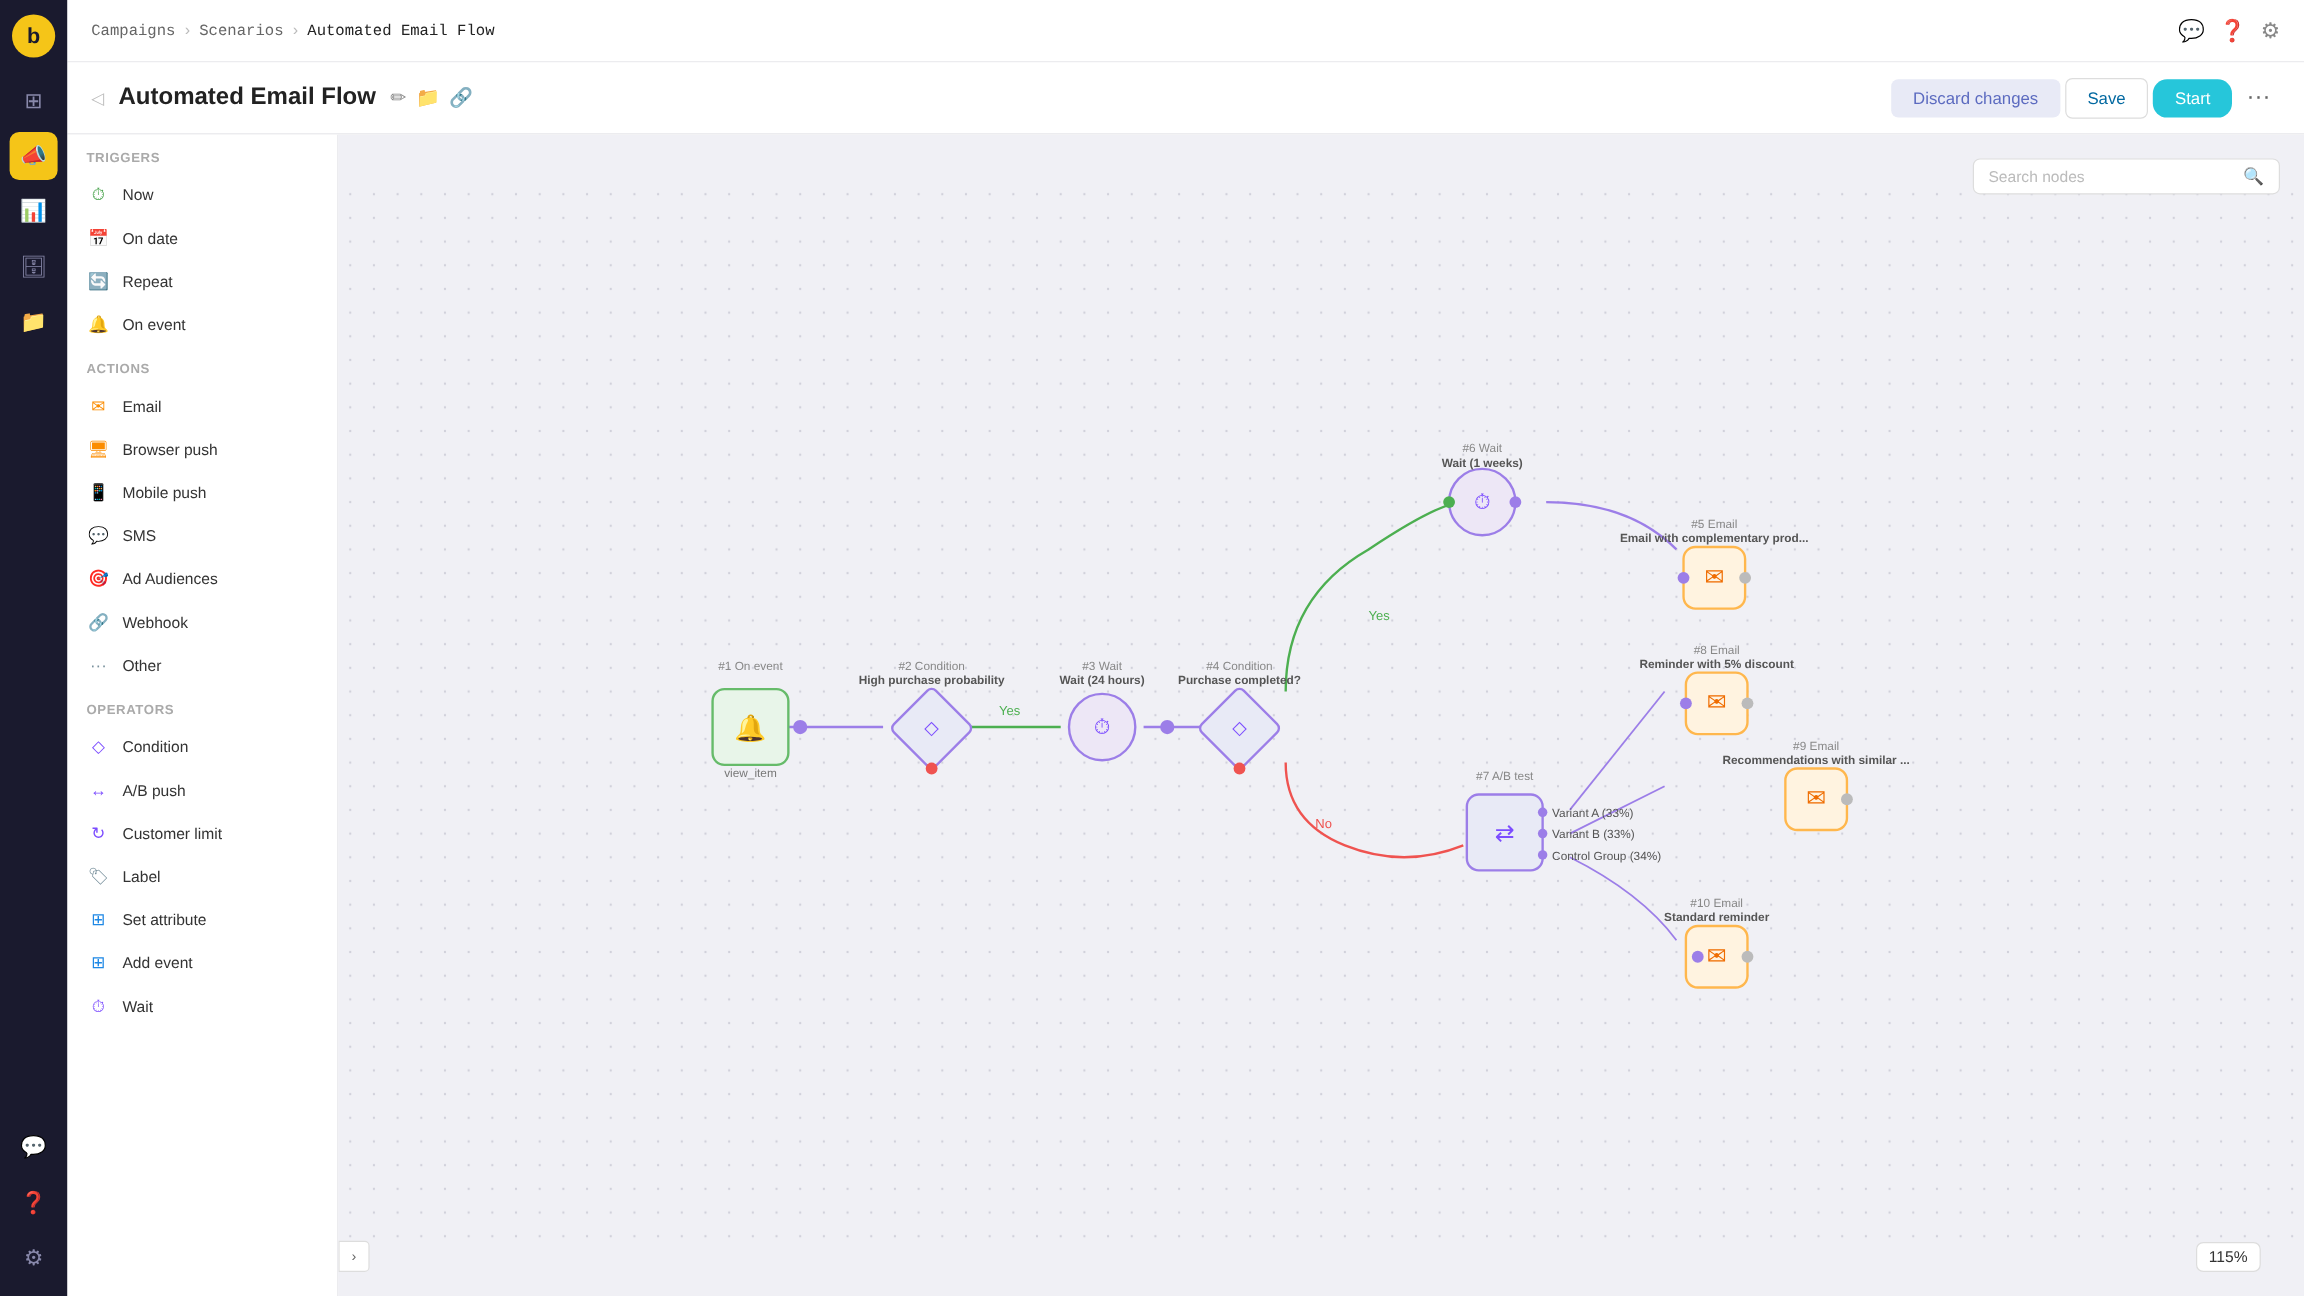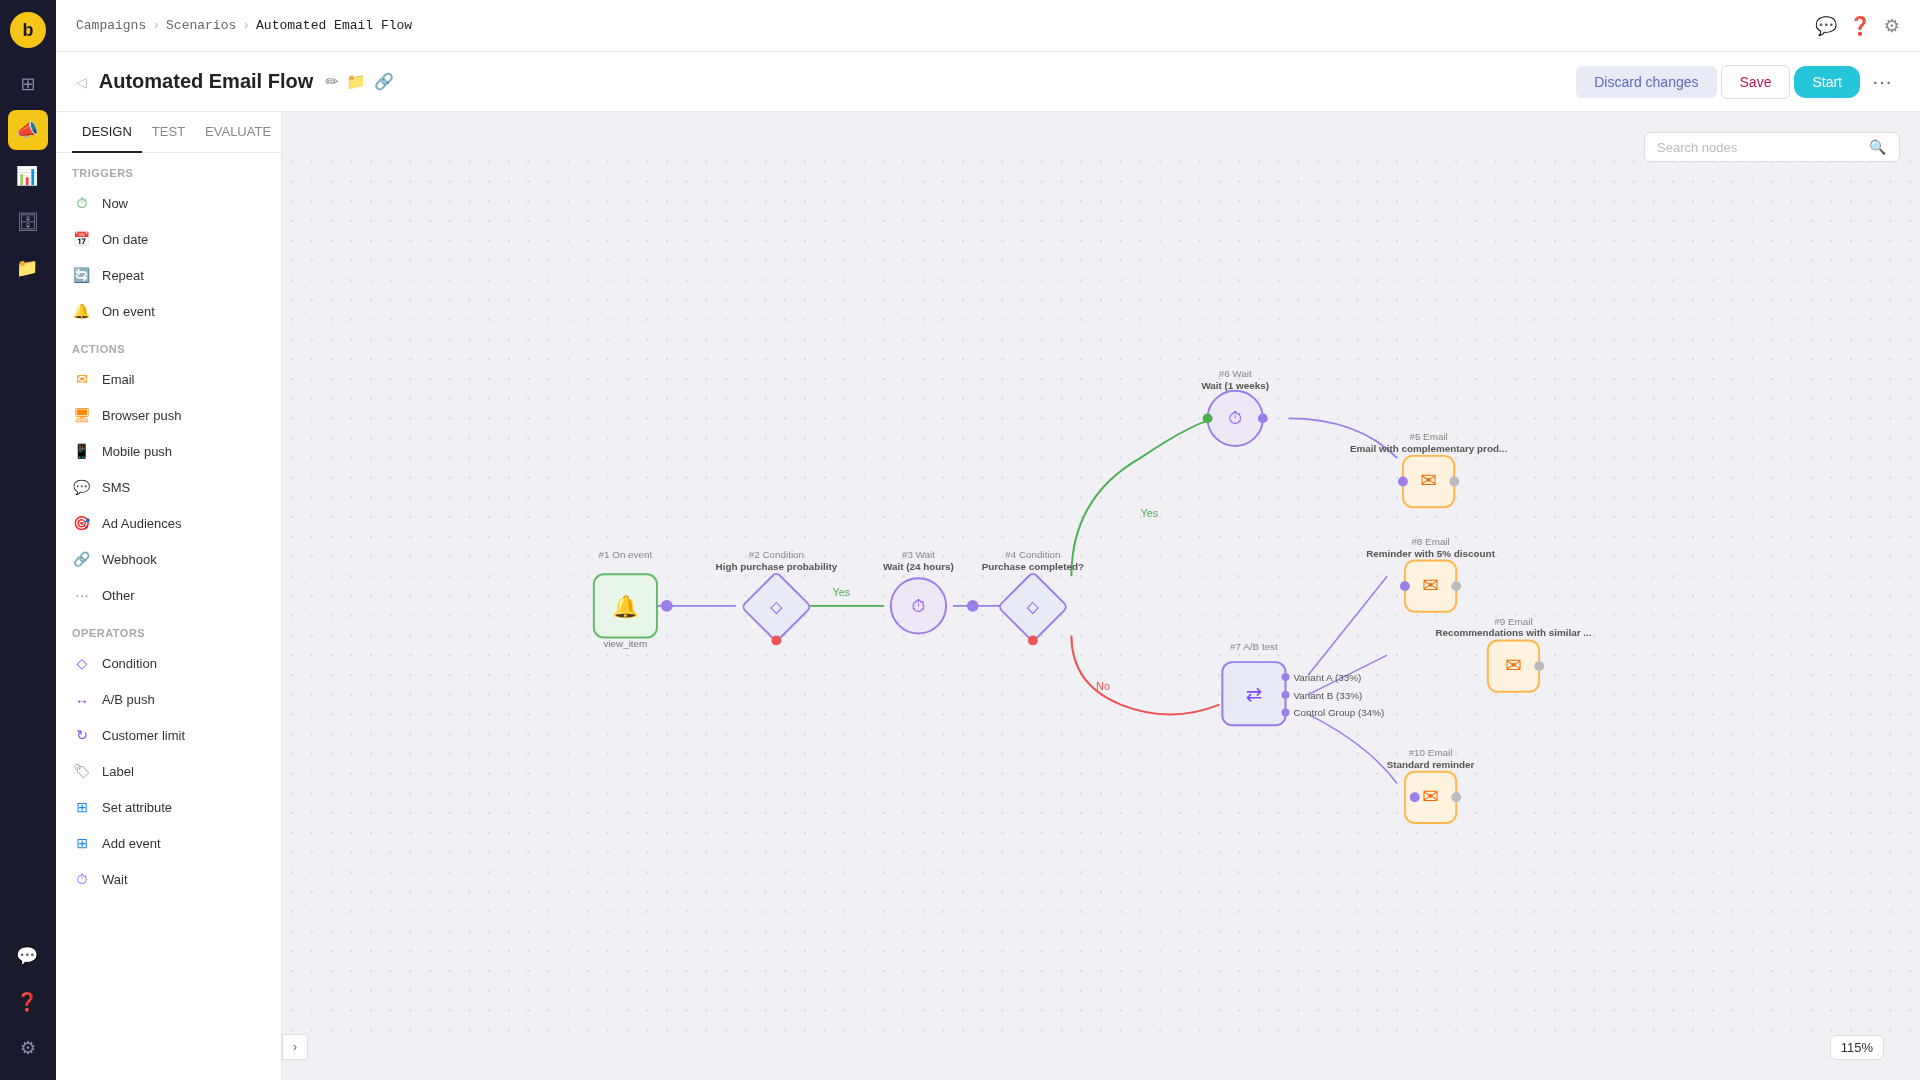--- a/index.html
+++ b/index.html
@@ -71,21 +71,21 @@
       display: flex;
       align-items: center;
       gap: 12px;
       flex-shrink: 0;
     }
     .title-bar h1 { font-size: 20px; font-weight: 600; color: #222; }
     .title-bar-icons { display: flex; gap: 8px; color: #888; font-size: 16px; }
     .title-bar-actions { margin-left: auto; display: flex; align-items: center; gap: 4px; }
     .btn { padding: 8px 18px; border-radius: 6px; font-size: 14px; font-weight: 500; cursor: pointer; border: none; }
     .btn-discard { background: #e8eaf6; color: #5c6bc0; }
-    .btn-save { background: #fff; border: 1px solid #ddd; color: #be185d; }
+    .btn-save { background: #fff; border: 1px solid #ddd; color: #0369a1; }
     .btn-start { background: #26c6da; color: #fff; border-radius: 12px; }
     .btn-more { background: none; border: none; color: #666; font-size: 20px; cursor: pointer; padding: 4px 8px; }
 
     
     .content-area {
       flex: 1;
       display: flex;
       overflow: hidden;
     }
 
@@ -268,25 +268,20 @@
       <button class="btn btn-discard">Discard changes</button>
       <button class="btn btn-save">Save</button>
       <button class="btn btn-start">Start</button>
       <button class="btn-more">···</button>
     </div>
   </div>
 
   <div class="content-area">
 
     <div class="left-sidebar">
-      <div class="sidebar-tabs">
-        <div class="sidebar-tab active">DESIGN</div>
-        <div class="sidebar-tab">TEST</div>
-        <div class="sidebar-tab">EVALUATE</div>
-      </div>
 
       <div class="sidebar-section-label">Triggers</div>
 
       <div class="sidebar-item">
         <div class="item-icon icon-green">⏱</div>
         <span>Now</span>
       </div>
       <div class="sidebar-item">
         <div class="item-icon icon-orange">📅</div>
         <span>On date</span>

